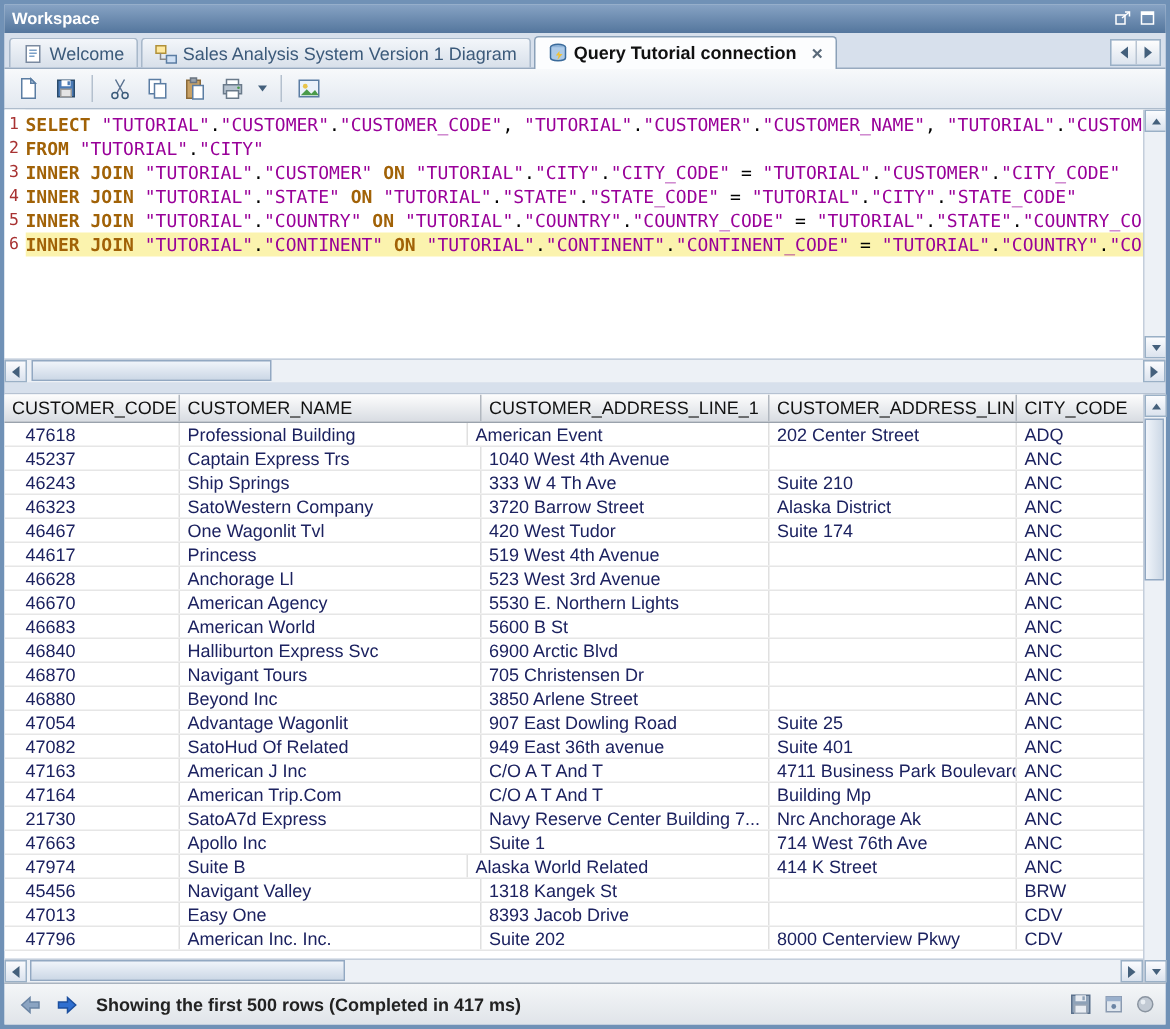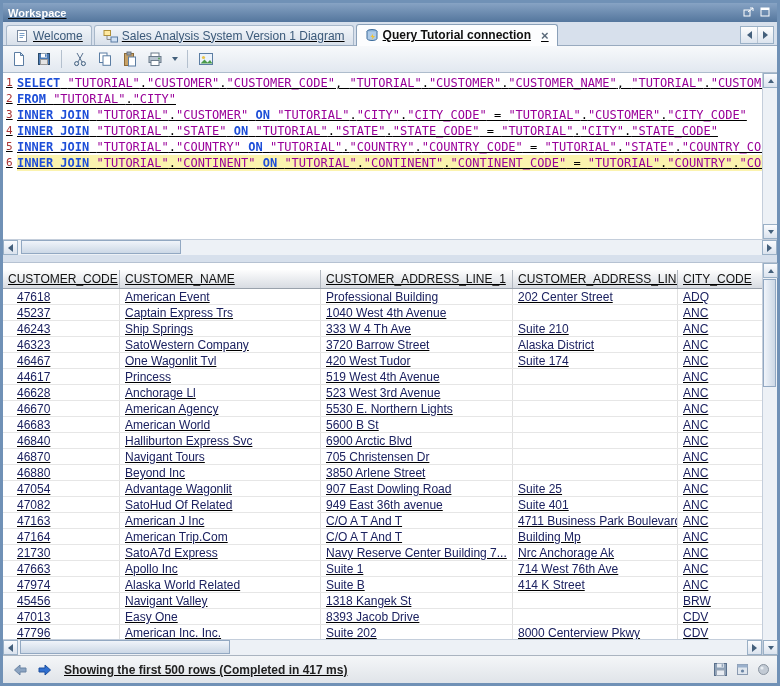--- a/index.html
+++ b/index.html
@@ -1,20 +1,20 @@
 <!DOCTYPE html>
 <html><head>
 <meta charset="utf-8">
 <style>
   * { box-sizing: border-box; margin: 0; padding: 0; }
   html,body { width: 780px; height: 686px; }
   body { font-family: "Liberation Sans", sans-serif; background:#fff; }
 
   .window { width:780px; height:686px; border:3px solid #7091b6; background:#d9e1ec;
-            display:flex; flex-direction:column;text-decoration:underline; }
+            display:flex; flex-direction:column; }
 
   
   .titlebar { height:19px; flex:none; background:linear-gradient(#87a3c4,#54769d);
               display:flex; align-items:center; padding:0 5px; }
   .titlebar .title { color:#fff; font-weight:bold; font-size:11px; }
   .title-controls { margin-left:auto; display:flex; gap:4px; align-items:center; }
   .tc-btn { width:13px; height:13px; display:flex; align-items:center; justify-content:center; }
 
   
   .tabstrip { height:24px; flex:none; background:#d7e0ec; border-bottom:1px solid #98aabf;
@@ -45,21 +45,21 @@
 
   
   .editor { height:166px; flex:none; background:#fff; display:flex; overflow:hidden; }
   .gutter { width:14px; flex:none; background:#fff; padding-top:2px;
             font-family:"DejaVu Sans Mono", monospace; font-size:11px; color:#a83232; }
   .ln { height:16px; line-height:16px; padding-left:3px; }
   .codewrap { flex:1; min-width:0; overflow:hidden; padding-top:2px; }
   .cl { height:16px; line-height:16px; white-space:pre;
         font-family:"DejaVu Sans Mono", monospace; font-size:12px; color:#000; }
   .cl.hl { background:#fbf3ae; }
-  .tk-kw { color:#1d4ed8; font-weight:bold; }
+  .tk-kw { color:#a16207; font-weight:bold; }
   .tk-str { color:#990099; }
   .tk-pl { color:#000; }
 
   
   .vsb { width:15px; flex:none; background:#edf1f6; border-left:1px solid #c4cedb;
          display:flex; flex-direction:column; }
   .hsb { height:16px; flex:none; background:#edf1f6; border-top:1px solid #c4cedb; display:flex; }
   .sbtn { width:15px; height:15px; flex:none; background:linear-gradient(#fbfcfe,#dbe3ee);
           border:1px solid #9ab0c6; display:flex; align-items:center; justify-content:center; }
   .sb-track { flex:1; position:relative; }
@@ -67,21 +67,21 @@
             border:1px solid #92a8c2; }
   .vthumb { position:absolute; left:0; width:13px; background:linear-gradient(90deg,#f0f4fa,#ccd8e6);
             border:1px solid #92a8c2; }
 
   .splitter { height:8px; flex:none; background:#d7e0ec; border-bottom:1px solid #b6c2d2; }
 
   
   .grid { flex:1; min-height:0; display:flex; background:#fff; }
   .grid-main { flex:1; min-width:0; display:flex; flex-direction:column; }
   .ghead { height:19px; flex:none; display:flex; overflow:hidden;
-           background:linear-gradient(#fdfdfd,#d8dce2); border-bottom:1px solid #9aa2ac;margin-top:7px; }
+           background:linear-gradient(#fdfdfd,#d8dce2); border-bottom:1px solid #9aa2ac; }
   .hc { flex:none; font-size:12px; color:#111; padding:2px 0 0 5px; border-right:1px solid #b2b8c0;
         white-space:nowrap; overflow:hidden; }
   .gbody { flex:1; overflow:hidden; }
   .gr { height:16px; display:flex; overflow:hidden; border-bottom:1px solid #e6e6e6; background:#fff; }
   .gc { flex:none; font-size:12px; color:#1c2260; padding:1px 0 0 5px;
         border-right:1px solid #e0e0e0; white-space:nowrap; overflow:hidden; }
   .c0 { width:117px; } .c1 { width:201px; } .c2 { width:192px; } .c3 { width:165px; }
   .c4 { flex:1 1 auto; min-width:0; border-right:none; }
   .gc.c0 { padding-left:14px; }
 
@@ -263,22 +263,22 @@
       <div class="ghead">
           <div class="hc c0">CUSTOMER_CODE</div>
           <div class="hc c1">CUSTOMER_NAME</div>
           <div class="hc c2">CUSTOMER_ADDRESS_LINE_1</div>
           <div class="hc c3">CUSTOMER_ADDRESS_LINE_2</div>
           <div class="hc c4">CITY_CODE</div>
         </div>
       <div class="gbody">
           <div class="gr">
             <div class="gc c0">47618</div>
+            <div class="gc c2">Professional Building</div>
             <div class="gc c1">American Event</div>
-            <div class="gc c2">Professional Building</div>
             <div class="gc c3">202 Center Street</div>
             <div class="gc c4">ADQ</div>
           </div>
           <div class="gr">
             <div class="gc c0">45237</div>
             <div class="gc c1">Captain Express Trs</div>
             <div class="gc c2">1040 West 4th Avenue</div>
             <div class="gc c3"></div>
             <div class="gc c4">ANC</div>
           </div>
@@ -389,22 +389,22 @@
           </div>
           <div class="gr">
             <div class="gc c0">47663</div>
             <div class="gc c1">Apollo Inc</div>
             <div class="gc c2">Suite 1</div>
             <div class="gc c3">714 West 76th Ave</div>
             <div class="gc c4">ANC</div>
           </div>
           <div class="gr">
             <div class="gc c0">47974</div>
+            <div class="gc c2">Suite B</div>
             <div class="gc c1">Alaska World Related</div>
-            <div class="gc c2">Suite B</div>
             <div class="gc c3">414 K Street</div>
             <div class="gc c4">ANC</div>
           </div>
           <div class="gr">
             <div class="gc c0">45456</div>
             <div class="gc c1">Navigant Valley</div>
             <div class="gc c2">1318 Kangek St</div>
             <div class="gc c3"></div>
             <div class="gc c4">BRW</div>
           </div>

